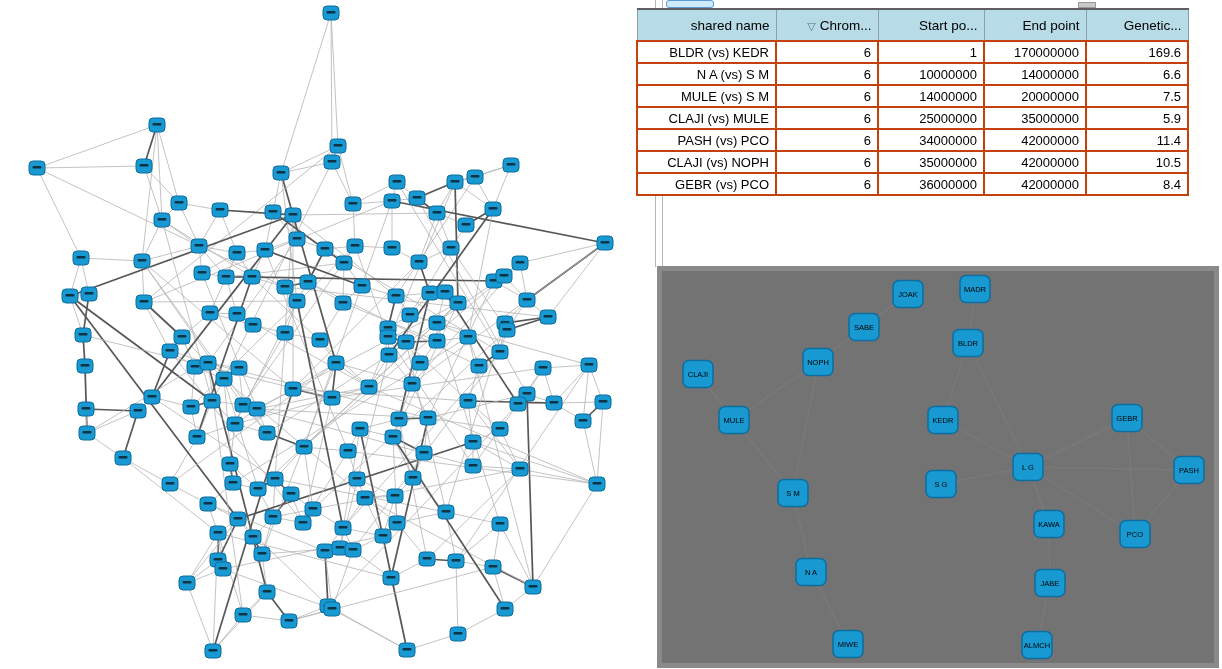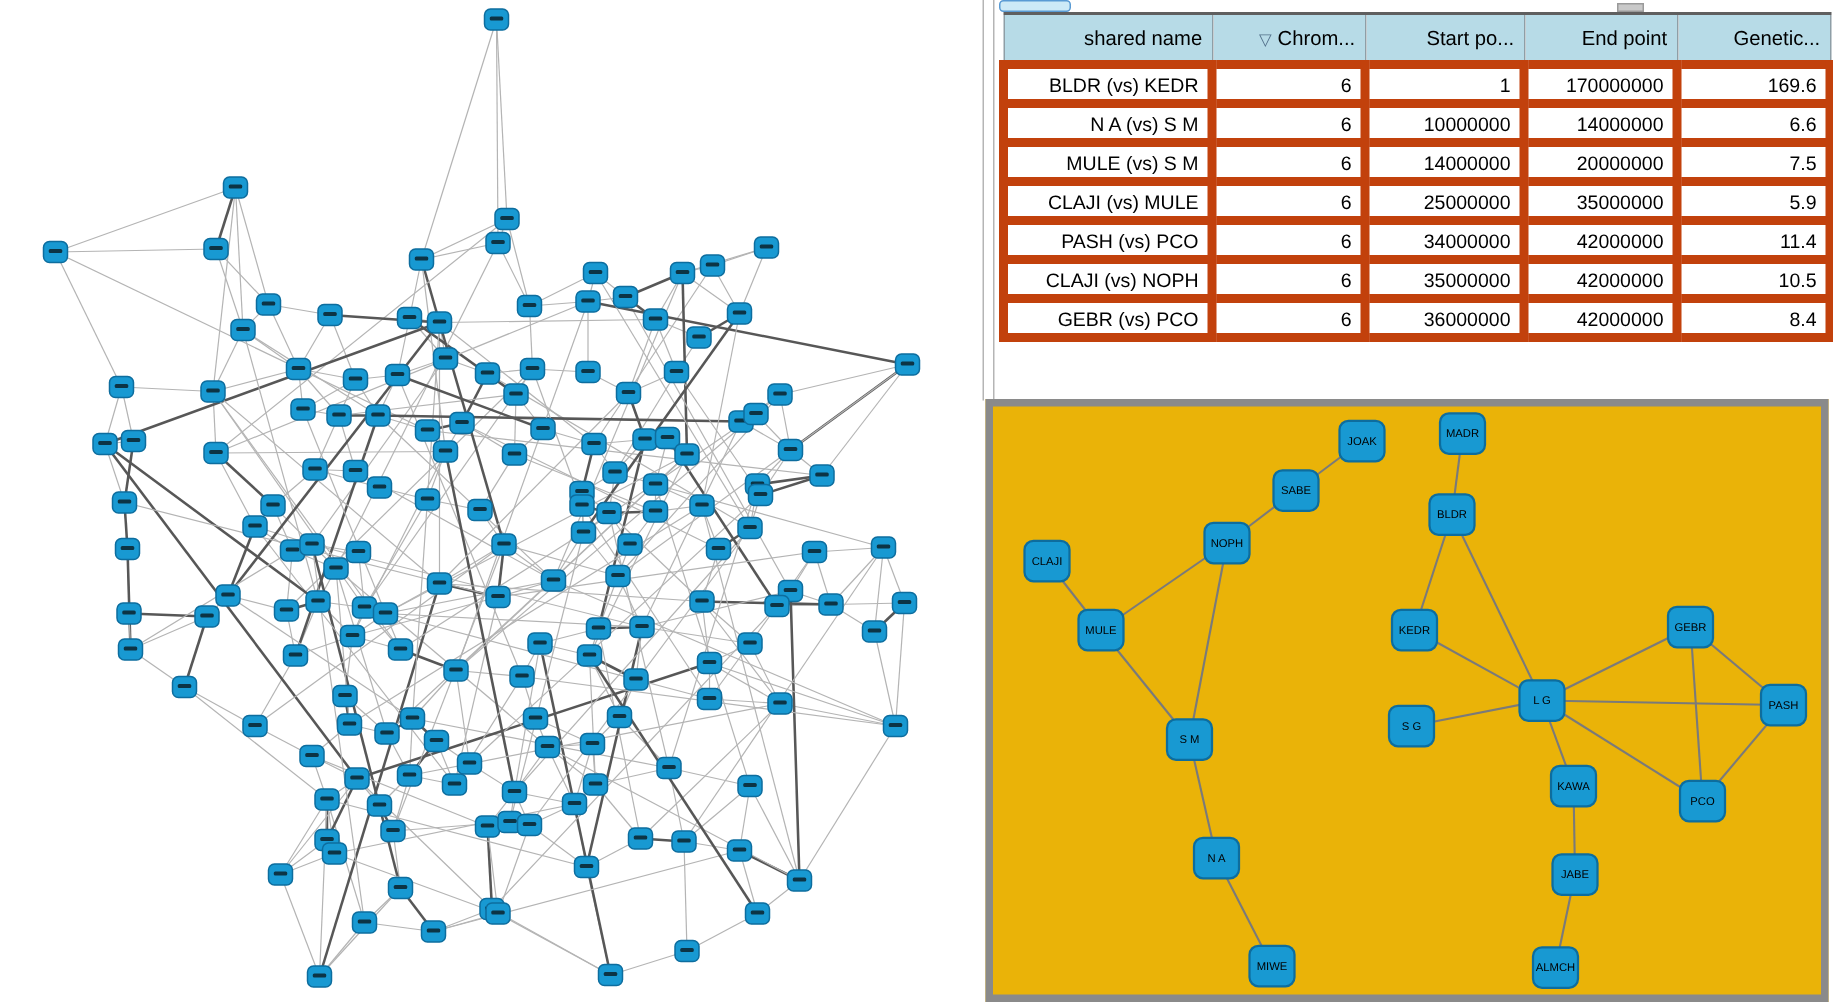--- a/index.html
+++ b/index.html
@@ -2,31 +2,31 @@
 <html><head>
 <meta charset="utf-8">
 <style>
   html,body{margin:0;padding:0;background:#ffffff;font-family:"Liberation Sans",sans-serif;}
   #stage{position:relative;width:1222px;height:669px;overflow:hidden;background:#fff;}
   #left-net-svg{position:absolute;left:0;top:0;}
   #pane-divider{position:absolute;left:655px;top:0;width:6px;height:267px;background:#fff;
     border-left:1px solid #b5b5b5;border-right:1px solid #b5b5b5;}
   .tab-frag{position:absolute;top:0;height:6px;background:#cdeaf7;border:1px solid #5a9bd4;border-radius:3px;}
   .gray-frag{position:absolute;background:#c9c9c9;border:1px solid #9a9a9a;}
-  #table-wrap{position:absolute;left:666px;top:8px;width:553px;}
+  #table-wrap{position:absolute;left:636px;top:8px;width:553px;}
   table{border-collapse:collapse;width:100%;table-layout:fixed;
     border:1px solid #777;border-top:2px solid #5f5f5f;font-size:13px;color:#000;}
   th{background:#b7dbe7;height:30px;font-weight:normal;font-size:13.5px;
     border:1px solid #8e9ea6;padding:0 6px;overflow:hidden;white-space:nowrap;}
-  td{background:#fff;height:20px;border:6px solid #c2410c;padding:0 6px;
+  td{background:#fff;height:20px;border:2px solid #c2410c;padding:0 6px;
     overflow:hidden;white-space:nowrap;}
   .al{text-align:right}.ar{text-align:right}
   th .funnel{color:#53718b;font-size:11px;margin-right:4px;}
   #bottom-panel{position:absolute;left:657px;top:266px;width:552px;height:392px;
-    background:#eab308;border:5px solid #8a8a8a;}
+    background:#737373;border:5px solid #8a8a8a;}
 </style>
 </head>
 <body>
 
 <div id="stage">
   <svg id="left-net-svg" width="656" height="669">
       <line x1="331" y1="13" x2="338" y2="146" stroke="#b4b4b4" stroke-width="0.8"></line>
       <line x1="331" y1="13" x2="332" y2="162" stroke="#b4b4b4" stroke-width="0.8"></line>
       <line x1="331" y1="13" x2="281" y2="173" stroke="#b4b4b4" stroke-width="0.8"></line>
       <line x1="157" y1="125" x2="144" y2="166" stroke="#575757" stroke-width="1.7"></line>

